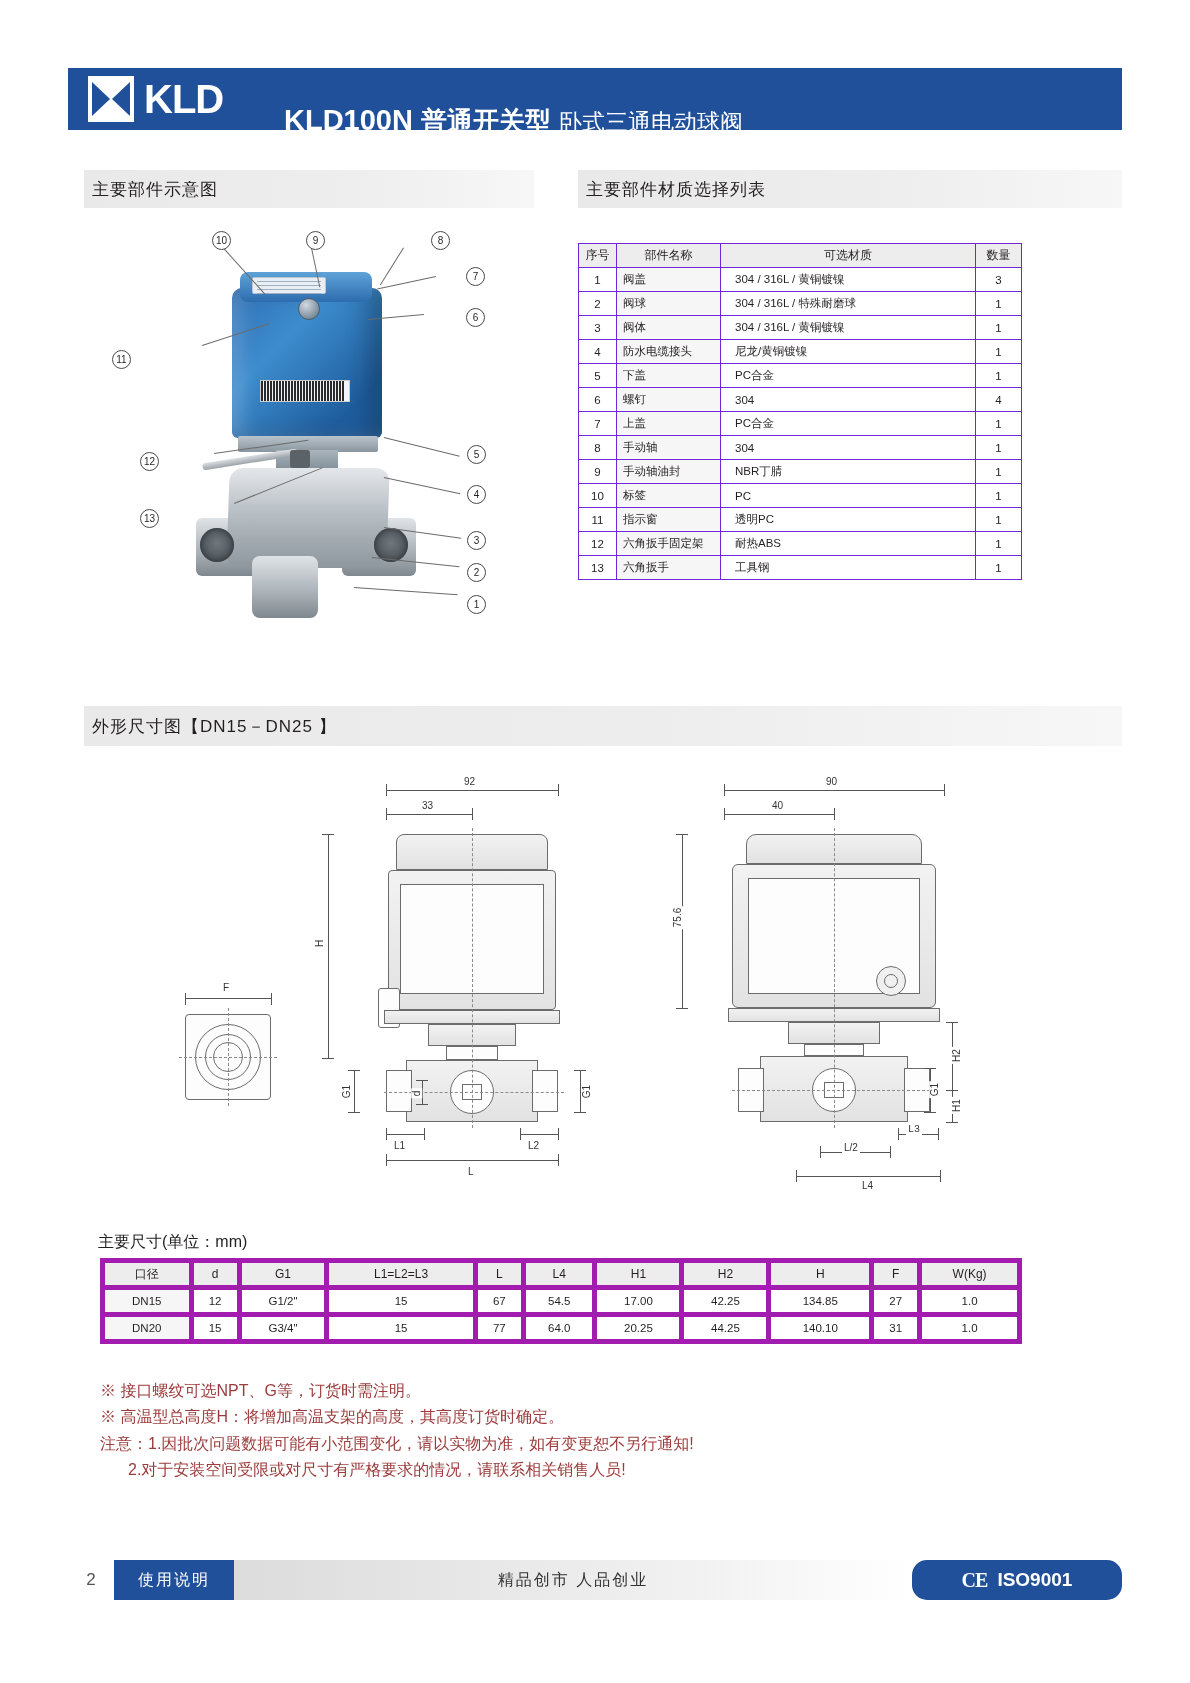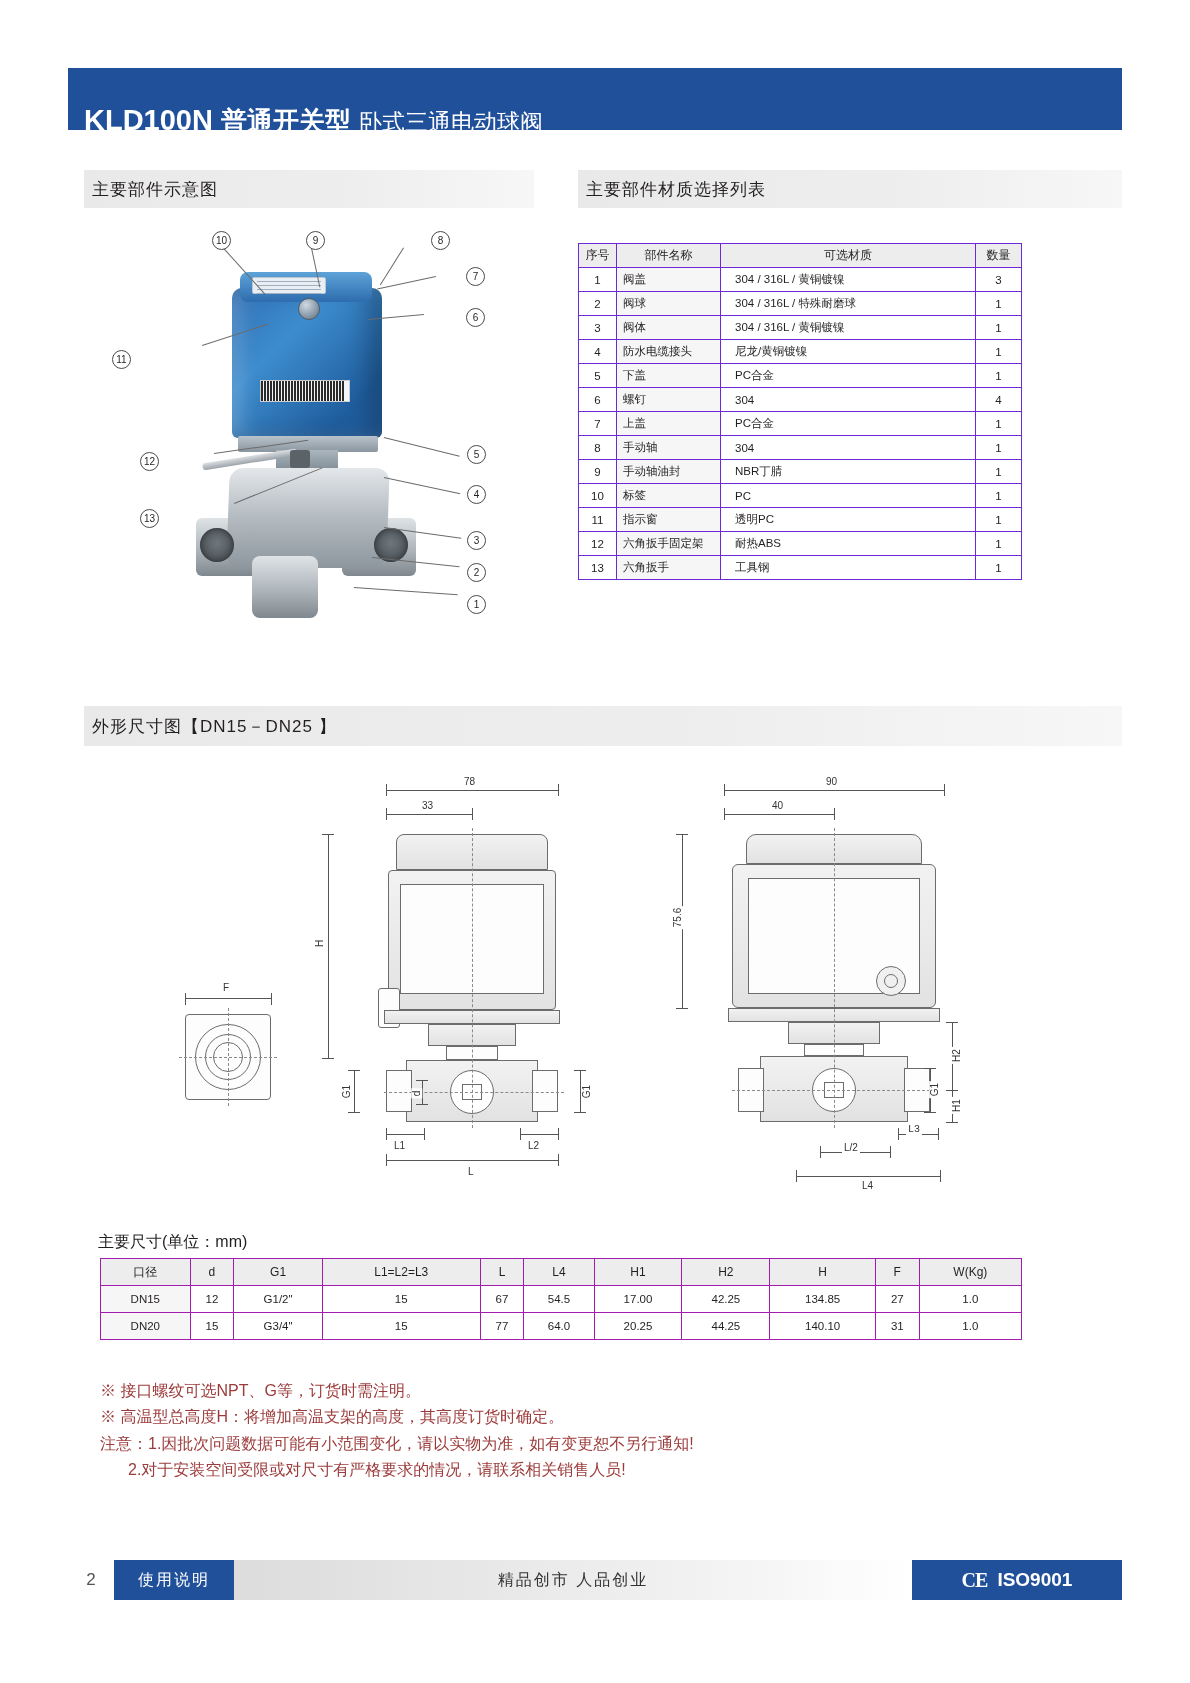--- a/index.html
+++ b/index.html
@@ -310,21 +310,21 @@
     color: #231f20;
   }
   .sz-table {
     position: absolute;
     left: 100px; top: 1258px;
     width: 922px;
     border-collapse: collapse;
     font-size: 11.5px;
   }
   .sz-table th, .sz-table td {
-    border: 1px solid #a21caf;
+    border: 5px solid #a21caf;
     height: 27px;
     text-align: center;
     font-weight: normal;
     color: #231f20;
   }
   .sz-table thead th { background: #ededed; font-size: 12px; }
   .sz-table td.first { background: #f6f6f6; }
 
   
   .notes {
@@ -377,31 +377,39 @@
   .f-right {
     width: 210px;
     background: #21509b;
     color: #fff;
     display: flex;
     align-items: center;
     justify-content: center;
     gap: 10px;
     font-size: 19px;
     font-weight: bold;
+    border-radius: 15px;
   }
   .ce {
     font-size: 20px;
     font-family: "Liberation Serif", serif;
     letter-spacing: -1px;
   }
 </style>
 </head>
 <body>
 
 <div class="header">
+  <div class="logo-box">
+    <div class="logo-mark">
+      <span class="tri1"></span>
+        <span class="tri2"></span>
+    </div>
+    <div class="logo-text">KLD</div>
+  </div>
   <div class="header-title">
     <span class="model">KLD100N</span>
     <span class="type">普通开关型</span>
     <span class="desc">卧式三通电动球阀</span>
   </div>
 </div>
 
 <div class="sec-bar" id="sec-parts">
   <span>主要部件示意图</span>
 </div>
@@ -572,21 +580,21 @@
     <div class="circle-o" style="left:34px; top:44px; width:30px; height:30px;"></div>
     <div class="dashed-h" style="left:0px; top:59px; width:98px;"></div>
     <div class="dashed-v" style="left:49px; top:10px; height:98px;"></div>
   </div>
 
   <div class="fv">
 
     <div class="dline h" style="left:2px; top:2px; width:172px;"></div>
     <div class="dline v" style="left:2px; top:-4px; height:12px;"></div>
     <div class="dline v" style="left:174px; top:-4px; height:12px;"></div>
-    <div class="dlabel" style="left:78px; top:-12px;">78</div>
+    <div class="dlabel" style="left:78px; top:-12px;">92</div>
 
     <div class="dline h" style="left:2px; top:26px; width:86px;"></div>
     <div class="dline v" style="left:2px; top:20px; height:12px;"></div>
     <div class="dline v" style="left:88px; top:20px; height:12px;"></div>
     <div class="dlabel" style="left:36px; top:12px;">33</div>
 
     <div class="outline fillg" style="left:12px; top:46px; width:152px; height:36px; border-radius:8px 8px 0 0;"></div>
     <div class="outline fillg" style="left:4px; top:82px; width:168px; height:140px; border-radius:4px;"></div>
     <div class="outline" style="left:16px; top:96px; width:144px; height:110px;"></div>
     <div class="outline" style="left:-6px; top:200px; width:22px; height:40px; border-radius:3px;"></div>

